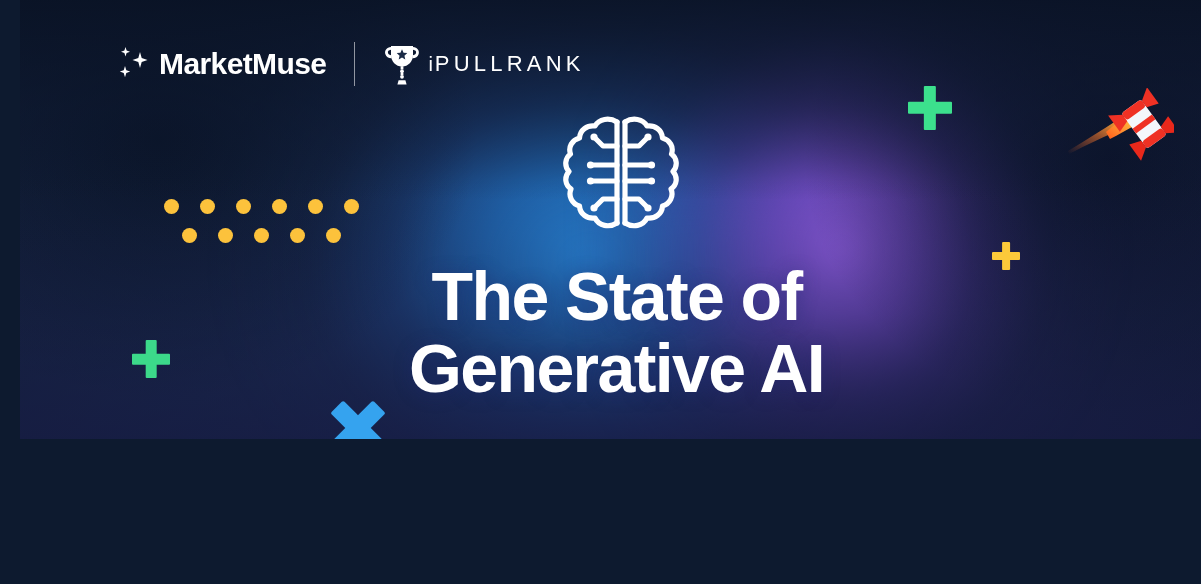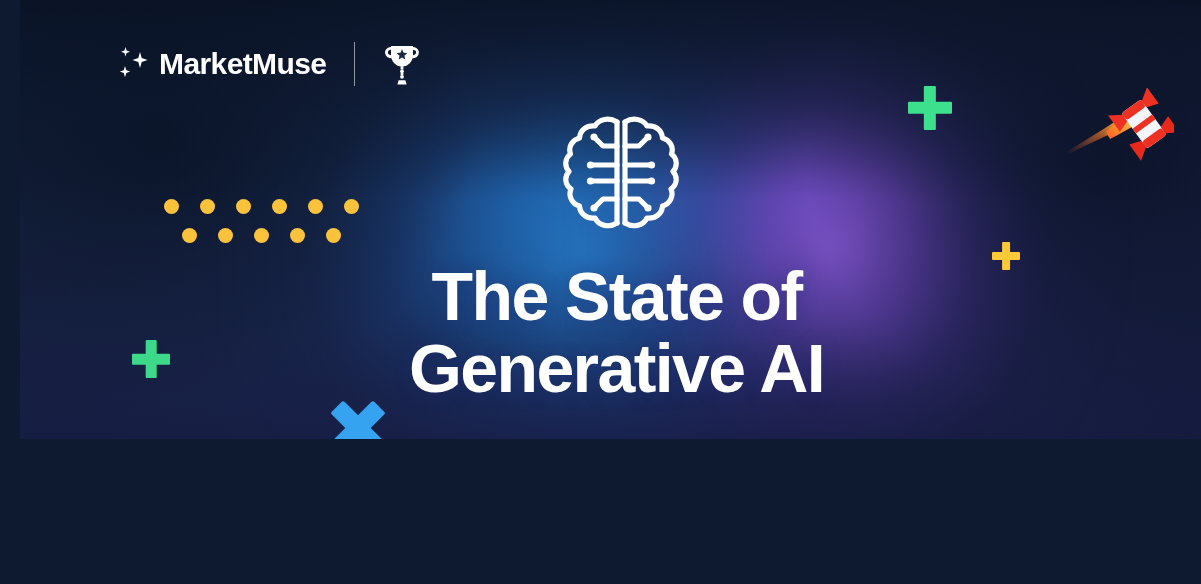--- a/index.html
+++ b/index.html
@@ -205,20 +205,21 @@
           <path d="M8 4 C3.6 4.6 1.2 7.6 2.4 11.2 C3.3 13.9 5.6 15.4 8.6 15.3 L8.2 12.3 C6.6 12.2 5.4 11.3 5 10 C4.5 8.3 5.6 7 8 6.7 Z" fill="#ffffff"></path>
           <path d="M30 4 C34.4 4.6 36.8 7.6 35.6 11.2 C34.7 13.9 32.4 15.4 29.4 15.3 L29.8 12.3 C31.4 12.2 32.6 11.3 33 10 C33.5 8.3 32.4 7 30 6.7 Z" fill="#ffffff"></path>
           <path d="M19 6.2 L20.55 9.75 L24.3 10.1 L21.45 12.65 L22.3 16.4 L19 14.45 L15.7 16.4 L16.55 12.65 L13.7 10.1 L17.45 9.75 Z" fill="#1a2a46"></path>
           <rect x="17.6" y="23.2" width="2.8" height="3.4" fill="#ffffff"></rect>
           <circle cx="19" cy="28.3" r="1.9" fill="#ffffff"></circle>
           <rect x="17.6" y="30" width="2.8" height="2.3" fill="#ffffff"></rect>
           <circle cx="19" cy="33.8" r="1.9" fill="#ffffff"></circle>
           <path d="M14.4 41.5 L15.6 37.2 H22.4 L23.6 41.5 Z" fill="#ffffff"></path>
         </svg>
       </span>
+      <span class="ipr-word"><span class="lc">i</span><span>PULLRANK</span></span>
     </div>
 
   </div>
 
   <div class="brain-wrap">
     <span class="brain-icon">
       <svg viewBox="0 0 116 124" xmlns="http://www.w3.org/2000/svg" fill="none" stroke="#ffffff" stroke-width="5.2" stroke-linecap="round" stroke-linejoin="round">
 
         <path d="M54 9
                  C46 4, 36 6, 32 13

